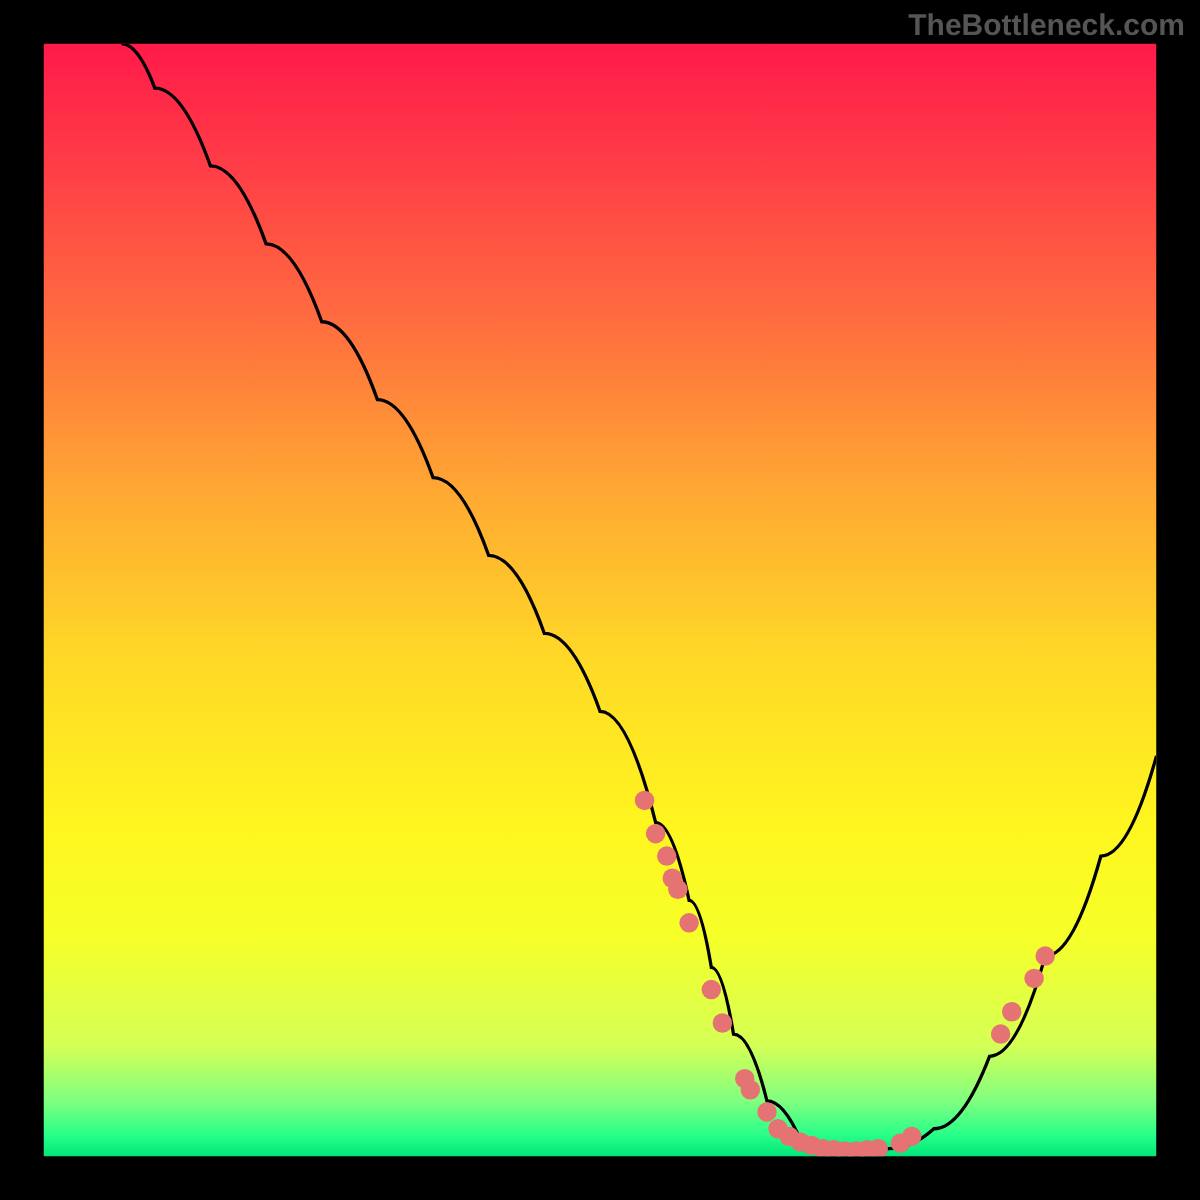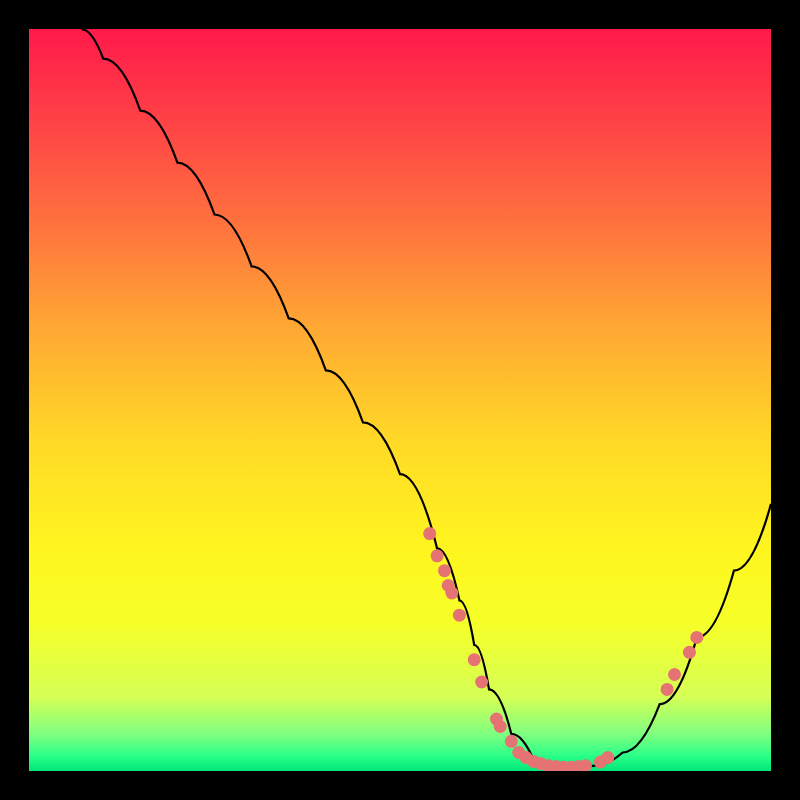--- a/index.html
+++ b/index.html
@@ -58,20 +58,21 @@
     left: 0;
     top: 0;
     width: 742px;
     height: 742px;
   }
 </style>
 </head>
 <body>
 
 <div class="container">
+  <div class="watermark">TheBottleneck.com</div>
   <div class="plot-area">
     <div class="gradient-bg"></div>
     <svg class="curve" viewBox="0 0 742 742" preserveAspectRatio="none">
       <path id="curve-path" fill="none" stroke="#000000" stroke-width="2.2" d="M 51.9 0.0 Q 63.1 0.0 74.2 29.7 Q 92.8 29.7 111.3 81.6 Q 129.8 81.6 148.4 133.6 Q 166.9 133.6 185.5 185.5 Q 204.1 185.5 222.6 237.4 Q 241.1 237.4 259.7 289.4 Q 278.3 289.4 296.8 341.3 Q 315.4 341.3 333.9 393.3 Q 352.5 393.3 371.0 445.2 Q 389.6 445.2 408.1 519.4 Q 419.2 519.4 430.4 571.3 Q 437.8 571.3 445.2 615.9 Q 452.6 615.9 460.0 660.4 Q 471.2 660.4 482.3 704.9 Q 493.4 704.9 504.6 730.9 Q 512.0 730.9 519.4 737.5 Q 530.5 737.5 541.7 738.3 Q 552.8 738.3 563.9 736.8 Q 578.8 736.8 593.6 723.5 Q 612.1 723.5 630.7 675.2 Q 649.3 675.2 667.8 608.4 Q 686.4 608.4 704.9 541.7 Q 723.5 541.7 742.0 474.9"></path>
       <g id="markers-group">
           <circle cx="400.7" cy="504.6" r="6.5" fill="#e57373"></circle>
           <circle cx="408.1" cy="526.8" r="6.5" fill="#e57373"></circle>
           <circle cx="415.5" cy="541.7" r="6.5" fill="#e57373"></circle>
           <circle cx="419.2" cy="556.5" r="6.5" fill="#e57373"></circle>
           <circle cx="422.9" cy="563.9" r="6.5" fill="#e57373"></circle>

